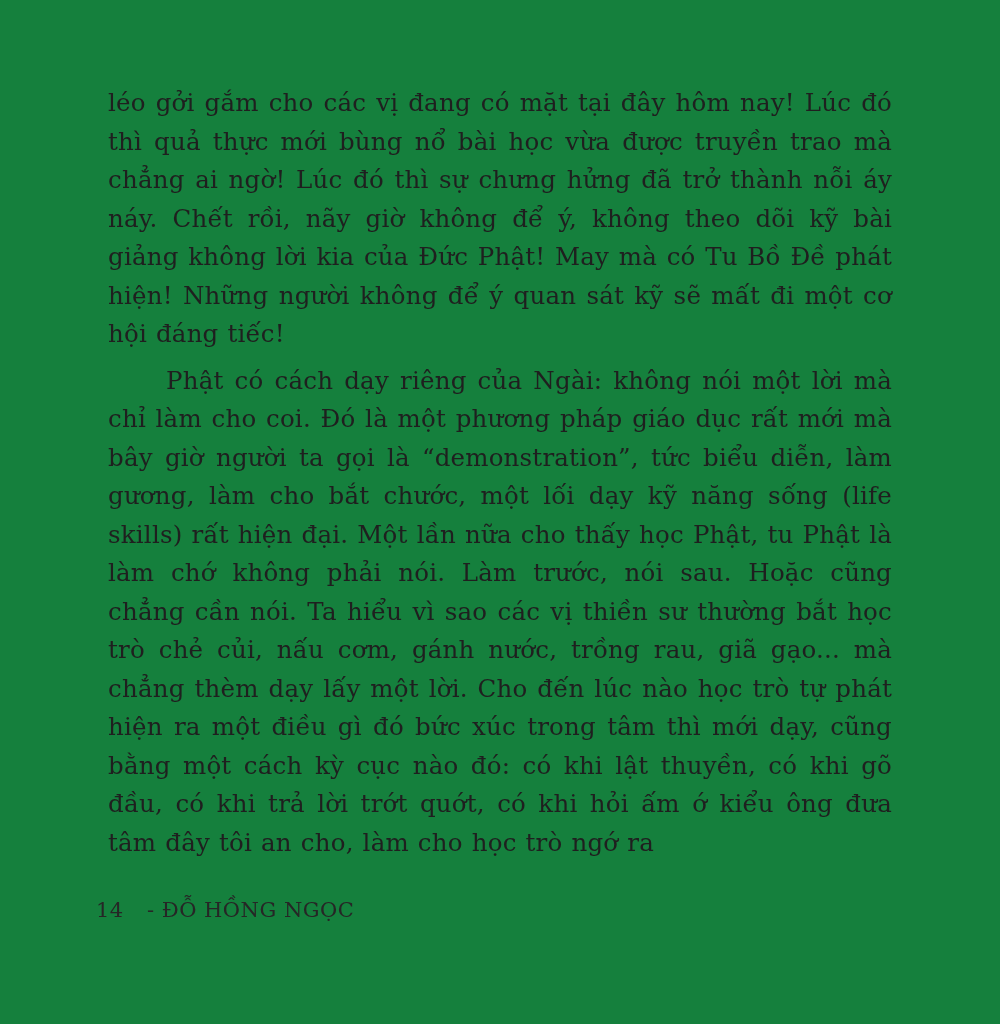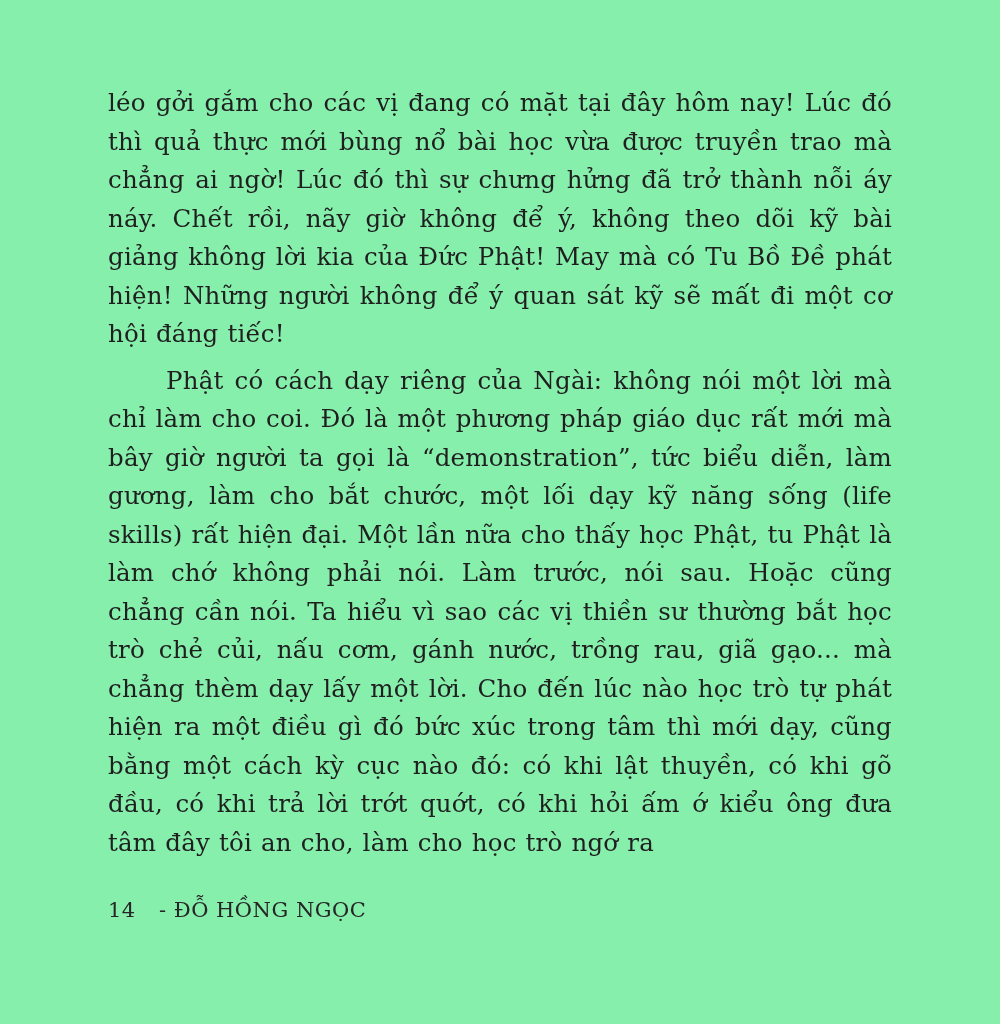--- a/index.html
+++ b/index.html
@@ -11,21 +11,21 @@
       height: 1024px;
       background: #ffffff;
       font-family: "DejaVu Serif", serif;
       color: #1f1f1f;
       overflow: hidden;
     }
     .page {
       position: relative;
       width: 1000px;
       height: 1024px;
-      background: #86efac;
+      background: #15803d;
     }
     .text-block {
       position: absolute;
       left: 108px;
       top: 84px;
       width: 784px;
     }
     .text-block p {
       margin: 0;
       font-size: 24.5px;
@@ -35,21 +35,21 @@
       word-spacing: 1px;
     }
     .text-block p + p {
       margin-top: 8px;
     }
     .text-block p.indent {
       text-indent: 58px;
     }
     .footer {
       position: absolute;
-      left: 108px;
+      left: 96px;
       top: 898px;
       font-size: 21px;
       color: #262626;
       letter-spacing: 0.5px;
       white-space: nowrap;
     }
     .footer .num {
       margin-right: 16px;
     }
   </style>

